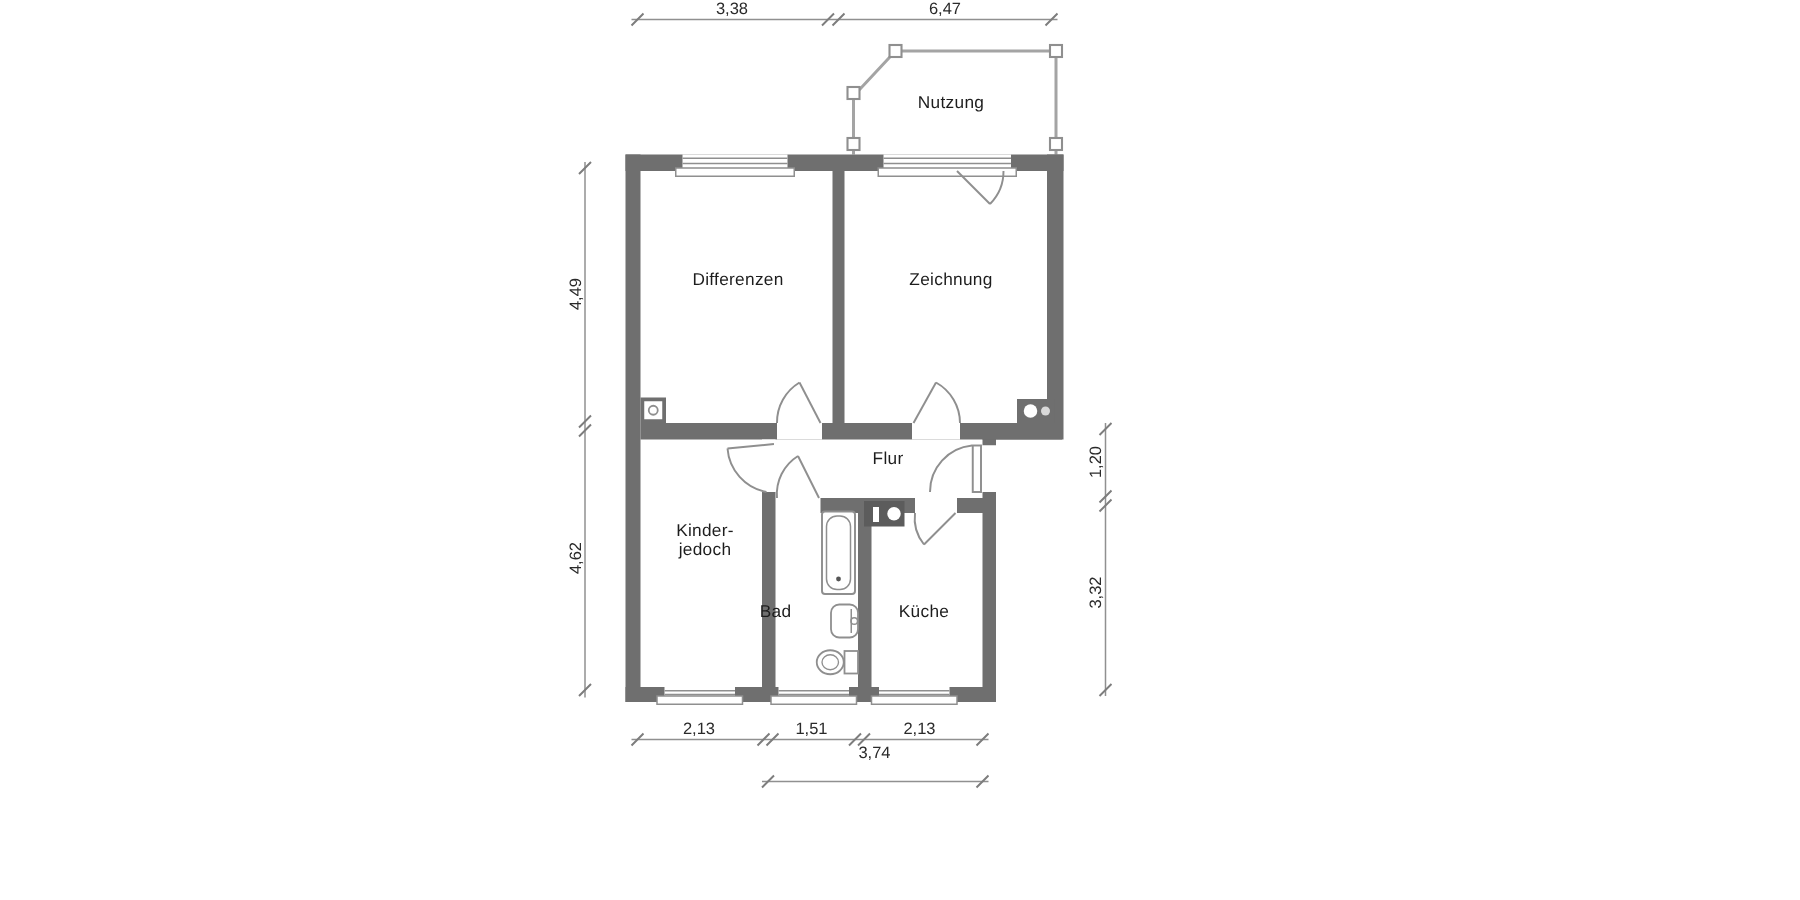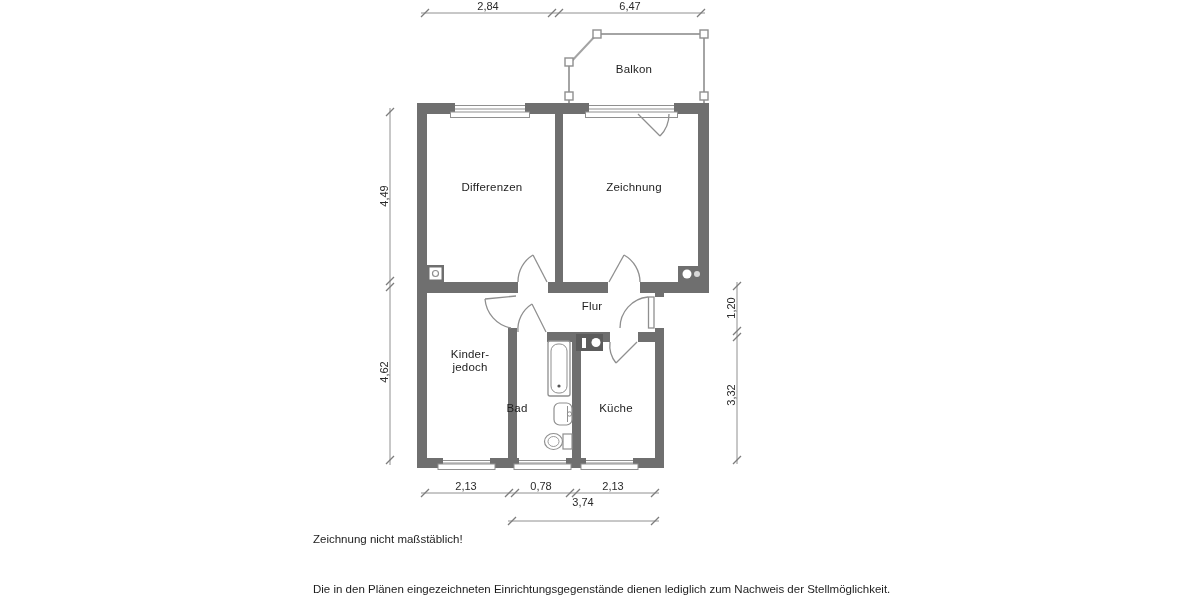--- a/index.html
+++ b/index.html
@@ -163,40 +163,36 @@
     </g>
     <g stroke="#7d7d7d" stroke-width="1.3" fill="none">
       <path d="M421 17 L429 9 M548 17 L556 9 M555 17 L563 9 M697 17 L705 9"></path>
       <path d="M386 116 L394 108 M386 285 L394 277 M386 291 L394 283 M386 464 L394 456"></path>
       <path d="M733 290 L741 282 M733 335 L741 327 M733 341 L741 333 M733 464 L741 456"></path>
       <path d="M421 497 L429 489 M505 497 L513 489 M511 497 L519 489 M566 497 L574 489 M572 497 L580 489 M651 497 L659 489"></path>
       <path d="M508 525 L516 517 M651 525 L659 517"></path>
     </g>
   </svg>
 
-  <span class="lbl" style="left:634px;top:63px">Balkon</span>
+  <span class="lbl" style="left:634px;top:63px">Nutzung</span>
   <span class="lbl" style="left:492px;top:181px">Differenzen</span>
   <span class="lbl" style="left:634px;top:181px">Zeichnung</span>
   <span class="lbl" style="left:592px;top:300px">Flur</span>
   <span class="lbl" style="left:470px;top:348px">Kinder-</span>
   <span class="lbl" style="left:470px;top:361px">jedoch</span>
   <span class="lbl" style="left:517px;top:402px">Bad</span>
   <span class="lbl" style="left:616px;top:402px">Küche</span>
 
-  <span class="dim" style="left:488px;top:0px">2,84</span>
+  <span class="dim" style="left:488px;top:0px">3,38</span>
   <span class="dim" style="left:630px;top:0px">6,47</span>
   <span class="dim-v" style="left:384px;top:196px">4,49</span>
   <span class="dim-v" style="left:384px;top:372px">4,62</span>
   <span class="dim-v" style="left:731px;top:308px">1,20</span>
   <span class="dim-v" style="left:731px;top:395px">3,32</span>
   <span class="dim" style="left:466px;top:480px">2,13</span>
-  <span class="dim" style="left:541px;top:480px">0,78</span>
+  <span class="dim" style="left:541px;top:480px">1,51</span>
   <span class="dim" style="left:613px;top:480px">2,13</span>
   <span class="dim" style="left:583px;top:496px">3,74</span>
 
   <div class="notes" style="top:533px">
-    <div>Zeichnung nicht maßstäblich!</div>
-  </div>
-  <div class="notes" style="top:583px">
-    <div>Die in den Plänen eingezeichneten Einrichtungsgegenstände dienen lediglich zum Nachweis der Stellmöglichkeit.</div>
   </div>
 
 </div>
 
 </body></html>

